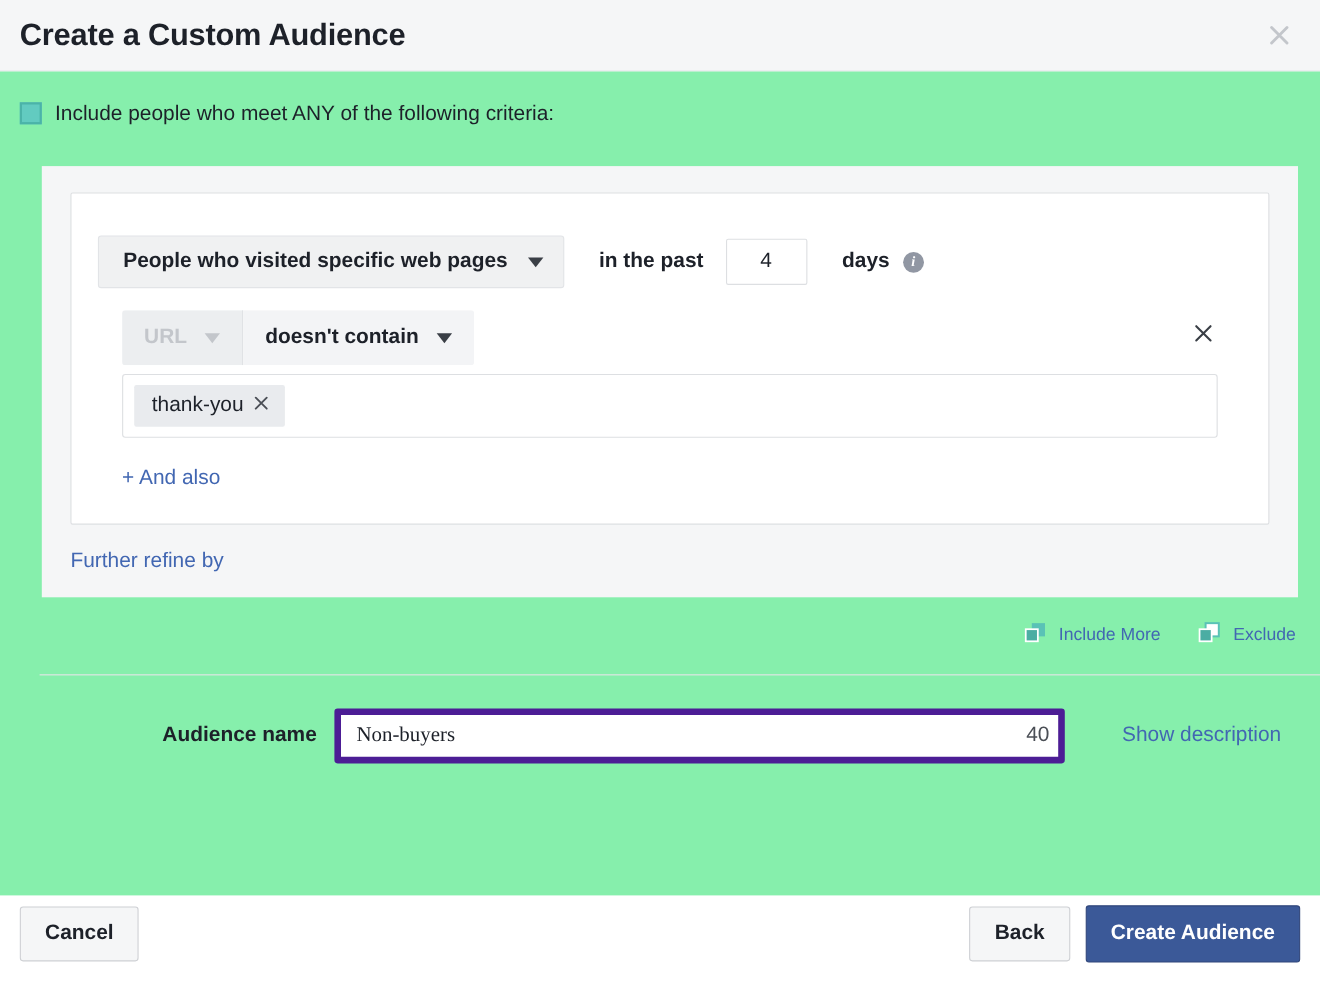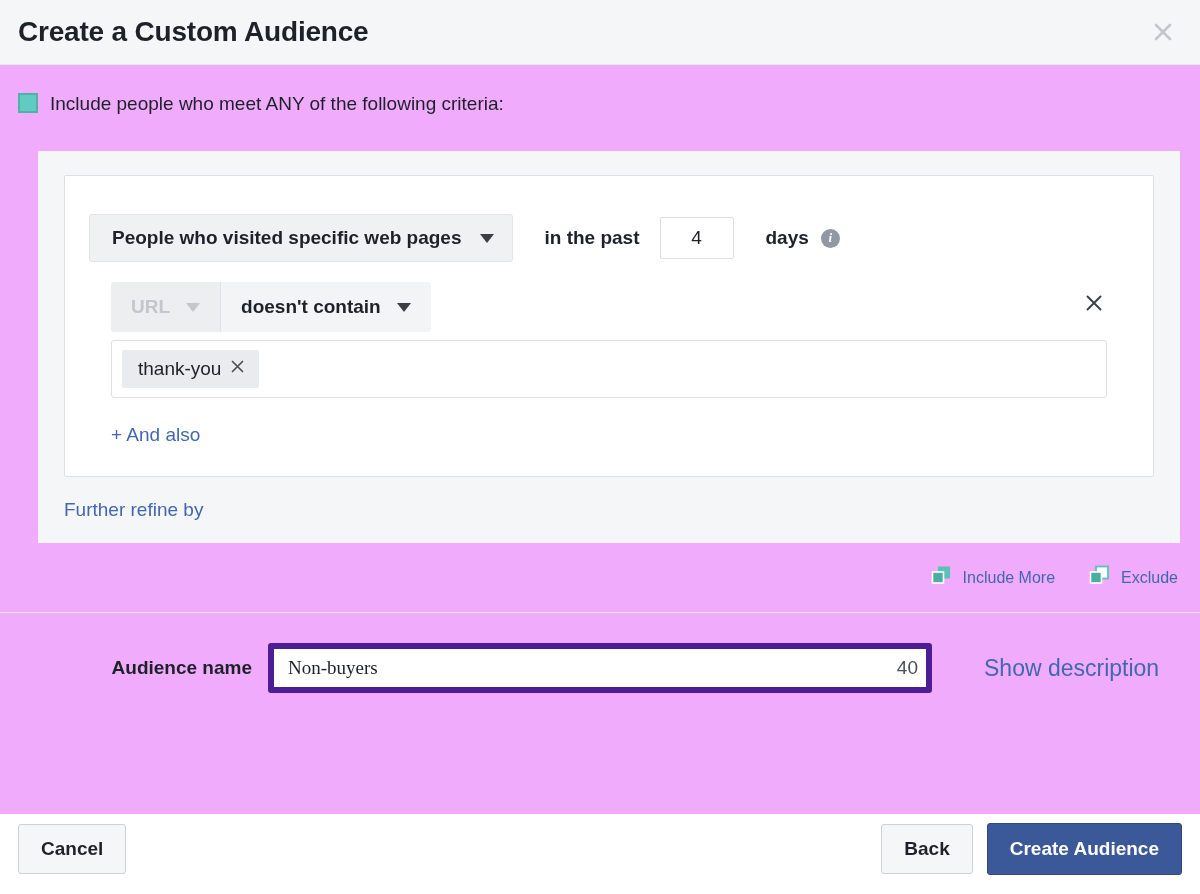--- a/index.html
+++ b/index.html
@@ -49,21 +49,21 @@
     align-items: center;
     justify-content: center;
     color: #c3c6cb;
     cursor: pointer;
   }
   .close-icon svg { display: block; }
 
   
   .dialog-body {
     flex: 1 1 auto;
-    background: #f0abfc;
+    background: #86efac;
     padding: 0;
     position: relative;
   }
 
   .criteria-header {
     display: flex;
     align-items: center;
     padding: 28px 0 0 18px;
     gap: 12px;
   }
@@ -275,20 +275,21 @@
     white-space: nowrap;
   }
 
   
   .name-section {
     border-top: 1px solid #e5e6e9;
     margin-top: 22px;
     padding: 30px 0 0 0;
     display: flex;
     align-items: center;
+    margin-left: 36px;
   }
   .name-label {
     font-size: 19px;
     font-weight: bold;
     color: #1d2129;
     width: 268px;
     text-align: right;
     padding-right: 16px;
     box-sizing: border-box;
   }
@@ -312,21 +313,21 @@
   .char-count {
     position: absolute;
     right: 14px;
     top: 50%;
     transform: translateY(-50%);
     font-size: 19px;
     color: #4b4f56;
     pointer-events: none;
   }
   .show-description {
-    font-size: 23px;
+    font-size: 19px;
     color: #4267b2;
     cursor: pointer;
     margin-left: 52px;
     white-space: nowrap;
   }
 
   
   .dialog-footer {
     flex: 0 0 auto;
     height: 80px;

